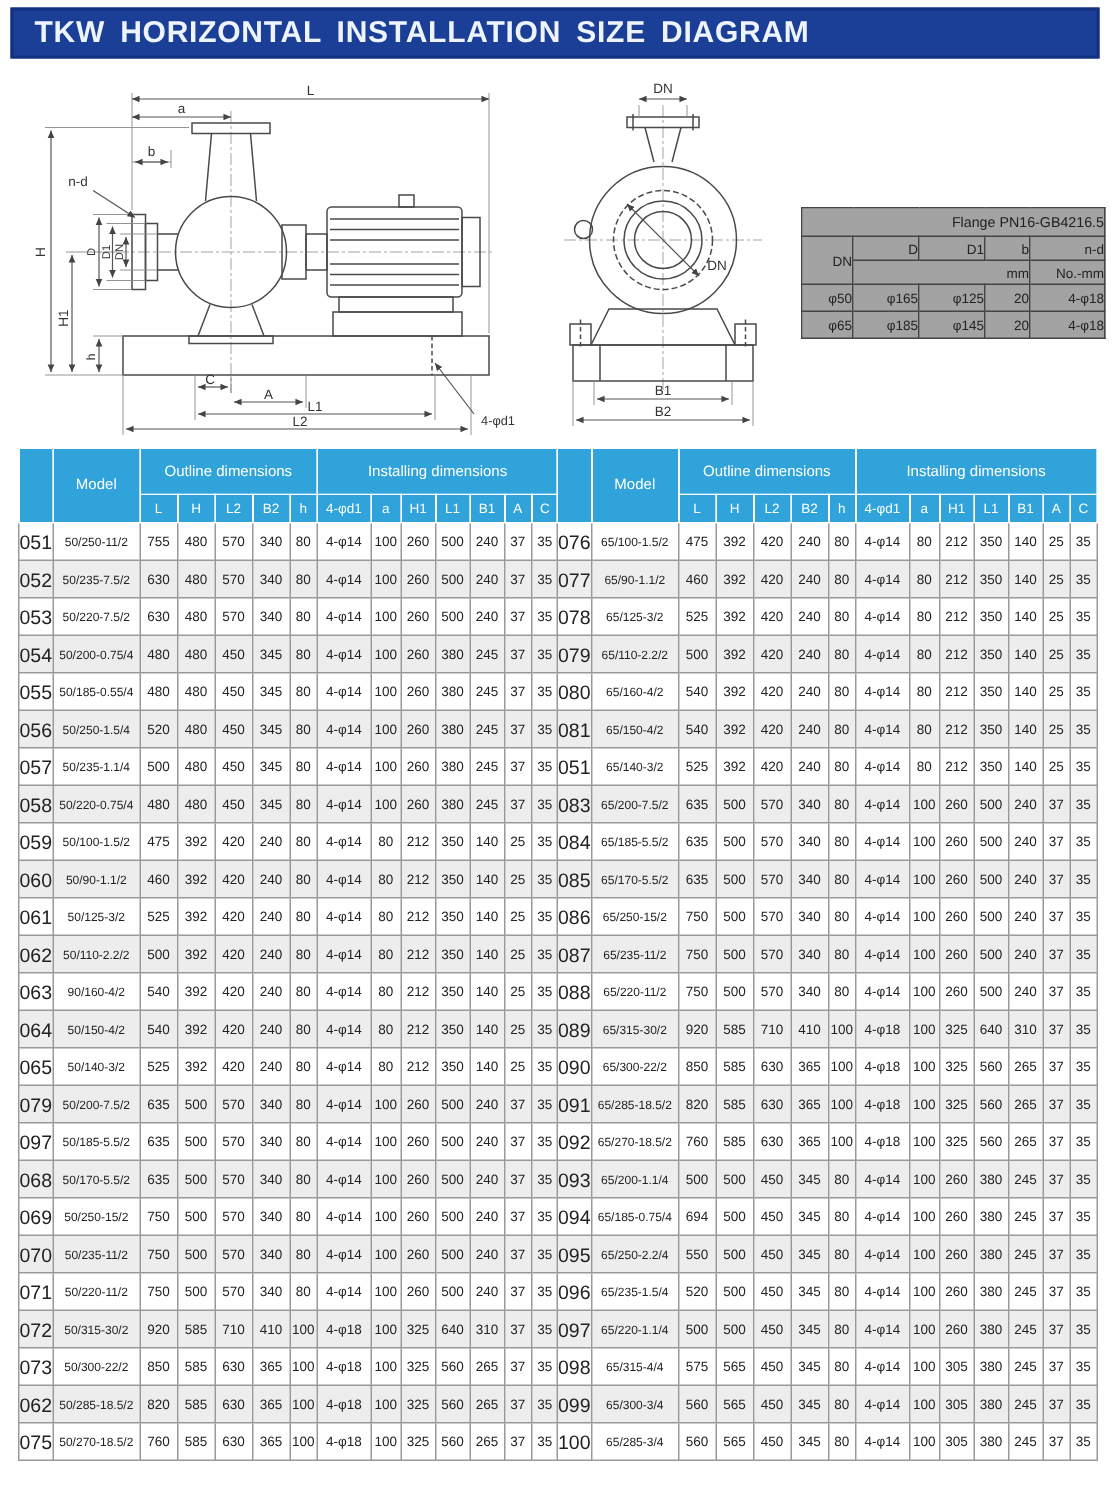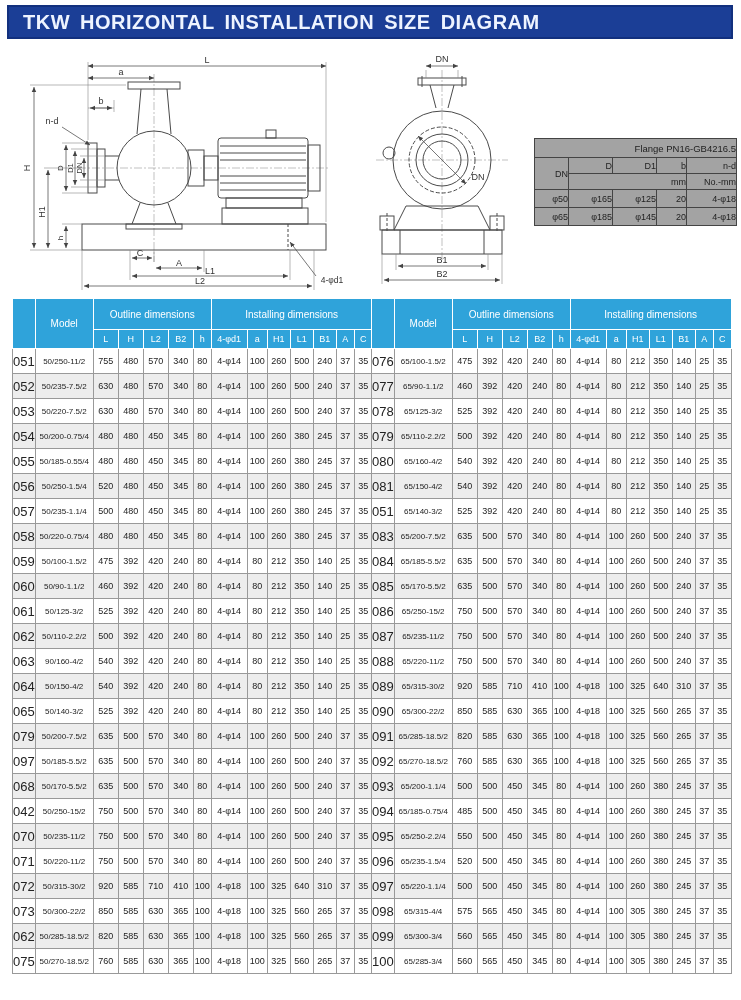--- a/index.html
+++ b/index.html
@@ -531,21 +531,21 @@
           <td class="value-cell">80</td>
           <td class="value-cell">4-φ14</td>
           <td class="value-cell">100</td>
           <td class="value-cell">260</td>
           <td class="value-cell">500</td>
           <td class="value-cell">240</td>
           <td class="value-cell">37</td>
           <td class="value-cell">35</td>
         </tr>
         <tr>
-          <td class="num-cell">042</td>
+          <td class="num-cell">069</td>
           <td class="model-cell">50/250-15/2</td>
           <td class="value-cell">750</td>
           <td class="value-cell">500</td>
           <td class="value-cell">570</td>
           <td class="value-cell">340</td>
           <td class="value-cell">80</td>
           <td class="value-cell">4-φ14</td>
           <td class="value-cell">100</td>
           <td class="value-cell">260</td>
           <td class="value-cell">500</td>
@@ -977,21 +977,21 @@
           <td class="value-cell">100</td>
           <td class="value-cell">260</td>
           <td class="value-cell">380</td>
           <td class="value-cell">245</td>
           <td class="value-cell">37</td>
           <td class="value-cell">35</td>
         </tr>
         <tr>
           <td class="num-cell">094</td>
           <td class="model-cell">65/185-0.75/4</td>
-          <td class="value-cell">485</td>
+          <td class="value-cell">694</td>
           <td class="value-cell">500</td>
           <td class="value-cell">450</td>
           <td class="value-cell">345</td>
           <td class="value-cell">80</td>
           <td class="value-cell">4-φ14</td>
           <td class="value-cell">100</td>
           <td class="value-cell">260</td>
           <td class="value-cell">380</td>
           <td class="value-cell">245</td>
           <td class="value-cell">37</td>

